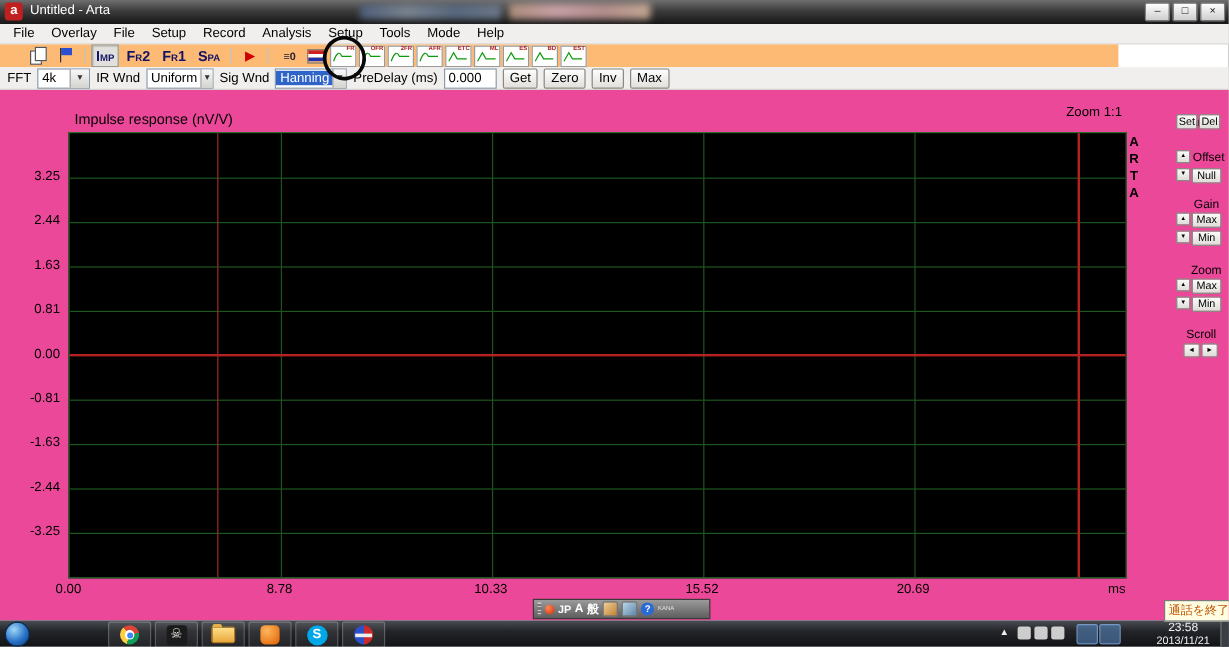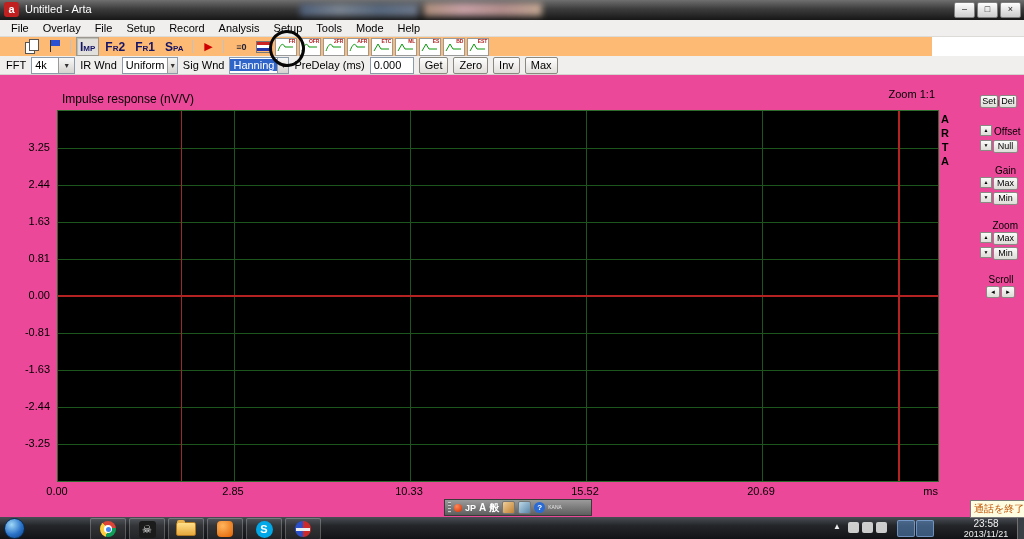--- a/index.html
+++ b/index.html
@@ -292,21 +292,21 @@
   <span class="ytick" style="top:103px">2.44</span>
   <span class="ytick" style="top:140px">1.63</span>
   <span class="ytick" style="top:177px">0.81</span>
   <span class="ytick" style="top:214px">0.00</span>
   <span class="ytick" style="top:251px">-0.81</span>
   <span class="ytick" style="top:288px">-1.63</span>
   <span class="ytick" style="top:325px">-2.44</span>
   <span class="ytick" style="top:362px">-3.25</span>
 
   <span class="xtick" style="left:35px">0.00</span>
-  <span class="xtick" style="left:211px">2.85</span>
+  <span class="xtick" style="left:211px">8.78</span>
   <span class="xtick" style="left:387px">10.33</span>
   <span class="xtick" style="left:563px">15.52</span>
   <span class="xtick" style="left:739px">20.69</span>
   <span id="x-unit">ms</span>
 
   <div id="arta-side">ARTA</div>
 
   <div class="plabel" style="left:984px;top:22px;width:32px;text-align:left">Marker</div>
   <div class="pbtn" style="left:980px;top:20px;width:18px;height:13px">Set</div>
   <div class="pbtn" style="left:999px;top:20px;width:18px;height:13px">Del</div>

